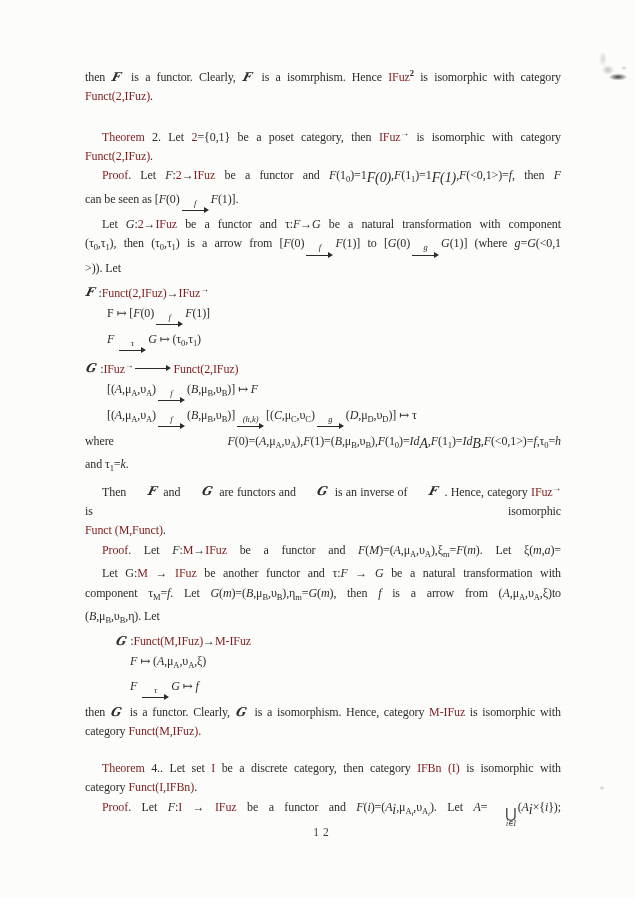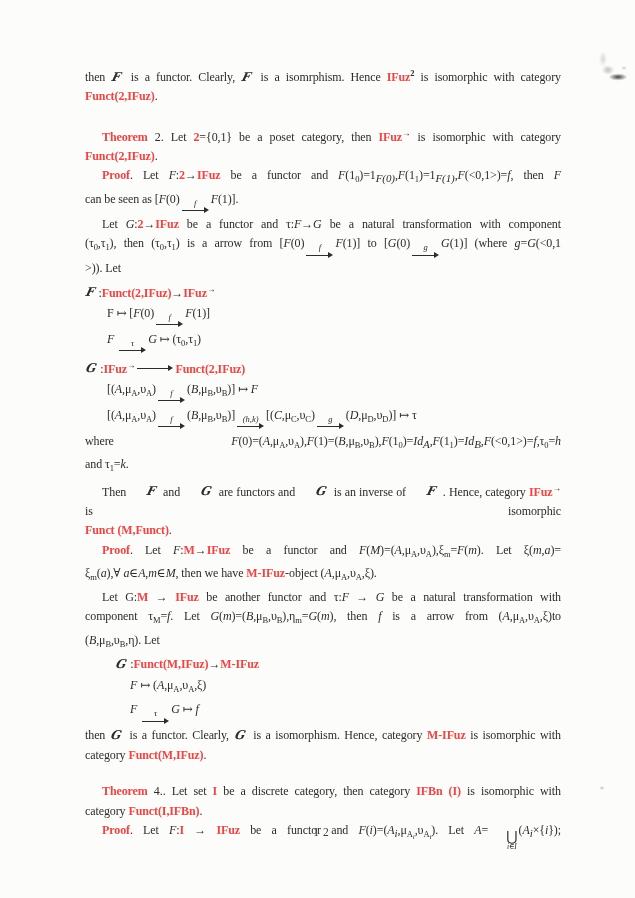--- a/index.html
+++ b/index.html
@@ -15,25 +15,25 @@
   }
   .line{min-height:19.5px;}
   .j{text-align:justify;text-align-last:justify;}
   .ind{text-indent:17px;}
   .gap{margin-top:17px;}
   .disp{margin:1px 0;}
   .d0{padding-left:0;}
   .d1{padding-left:22px;}
   .d2{padding-left:30px;}
   .d3{padding-left:45px;}
-  .b{font-weight:bold;color:#ef4444;}
+  .b{font-weight:normal;color:#7f1d1d;}
   .i{font-style:italic;}
   .sub{font-size:8.5px;vertical-align:-3px;}
   .sub2{font-size:7px;vertical-align:-5px;font-style:italic;}
-  .isub{font-size:11px;vertical-align:-3px;font-style:italic;}
+  .isub{font-size:14px;vertical-align:-3px;font-style:italic;}
   .sup{font-size:8.5px;vertical-align:4.5px;}
   .supb{font-size:8.5px;vertical-align:4.5px;font-weight:bold;}
   .scr{
     display:inline-block;font-style:italic;font-weight:600;
     font-family:"DejaVu Serif",serif;transform:skewX(-14deg);
     font-size:12px;margin:0 4px 0 1px;
   }
   .oarr{display:inline-flex;flex-direction:column;align-items:center;vertical-align:-3px;margin:0 2px;}
   .oarr-lab{font-size:8.5px;font-style:italic;line-height:8px;letter-spacing:0;}
   .oarr-ar{align-self:stretch;min-width:27px;height:8px;position:relative;}
@@ -110,21 +110,20 @@
         <span class="oarr-ar"></span>
       </span>[(<span class="i">C</span>,μ<span class="sub">C</span>,υ<span class="sub">C</span>)<span class="oarr">
         <span class="oarr-lab">g</span>
         <span class="oarr-ar"></span>
       </span>(<span class="i">D</span>,μ<span class="sub">D</span>,υ<span class="sub">D</span>)] ↦ τ</div>
     <div class="line j">where <span class="i">F</span>(0)=(<span class="i">A</span>,μ<span class="sub">A</span>,υ<span class="sub">A</span>),<span class="i">F</span>(1)=(<span class="i">B</span>,μ<span class="sub">B</span>,υ<span class="sub">B</span>),<span class="i">F</span>(1<span class="sub">0</span>)=<span class="i">Id</span><span class="isub">A</span>,<span class="i">F</span>(1<span class="sub">1</span>)=<span class="i">Id</span><span class="isub">B</span>,<span class="i">F</span>(&lt;0,1&gt;)=<span class="i">f</span>,τ<span class="sub">0</span>=<span class="i">h</span></div>
     <div class="line">and τ<span class="sub">1</span>=<span class="i">k</span>.</div>
     <div class="line ind j">Then <span class="scr">F</span> and <span class="scr">G</span> are functors and <span class="scr">G</span> is an inverse of <span class="scr">F</span> . Hence, category <span class="b">IFuz</span><span class="sup">→</span> is isomorphic</div>
     <div class="line"><span class="b">Funct (M,Funct)</span>.</div>
     <div class="line ind j"><span class="b">Proof</span>. Let <span class="i">F</span>:<span class="b">M</span>→<span class="b">IFuz</span> be a functor and <span class="i">F</span>(<span class="i">M</span>)=(<span class="i">A</span>,μ<span class="sub">A</span>,υ<span class="sub">A</span>),ξ<span class="sub">m</span>=<span class="i">F</span>(<span class="i">m</span>). Let ξ(<span class="i">m</span>,<span class="i">a</span>)=</div>
-    <div class="line">ξ<span class="sub">m</span>(<span class="i">a</span>),∀ <span class="i">a</span>∈<span class="i">A</span>,<span class="i">m</span>∈<span class="i">M</span>, then we have <span class="b">M-IFuz</span>-object (<span class="i">A</span>,μ<span class="sub">A</span>,υ<span class="sub">A</span>,ξ).</div>
     <div class="line ind j">Let G:<span class="b">M</span> → <span class="b">IFuz</span> be another functor and τ:<span class="i">F</span> → <span class="i">G</span> be a natural transformation with</div>
     <div class="line j">component τ<span class="sub">M</span>=<span class="i">f</span>. Let <span class="i">G</span>(<span class="i">m</span>)=(<span class="i">B</span>,μ<span class="sub">B</span>,υ<span class="sub">B</span>),η<span class="sub">m</span>=<span class="i">G</span>(<span class="i">m</span>), then <span class="i">f</span> is a arrow from (<span class="i">A</span>,μ<span class="sub">A</span>,υ<span class="sub">A</span>,ξ)to</div>
     <div class="line">(<span class="i">B</span>,μ<span class="sub">B</span>,υ<span class="sub">B</span>,η). Let</div>
     <div class="line d2 disp"><span class="scr">G</span>:<span class="b">Funct(M,IFuz)</span>→<span class="b">M-IFuz</span></div>
     <div class="line d3 disp"><span class="i">F</span> ↦ (<span class="i">A</span>,μ<span class="sub">A</span>,υ<span class="sub">A</span>,ξ)</div>
     <div class="line d3 disp"><span class="i">F</span> <span class="oarr">
         <span class="oarr-lab">τ</span>
         <span class="oarr-ar"></span>
       </span><span class="i">G</span> ↦ <span class="i">f</span></div>
     <div class="line j">then <span class="scr">G</span> is a functor. Clearly, <span class="scr">G</span> is a isomorphism. Hence, category <span class="b">M-IFuz</span> is isomorphic with</div>

